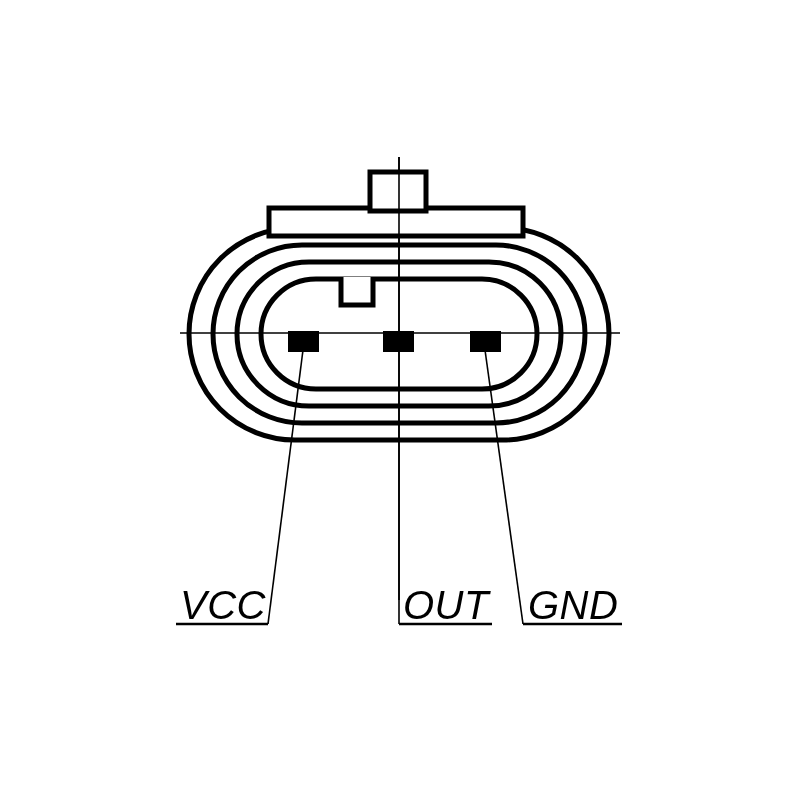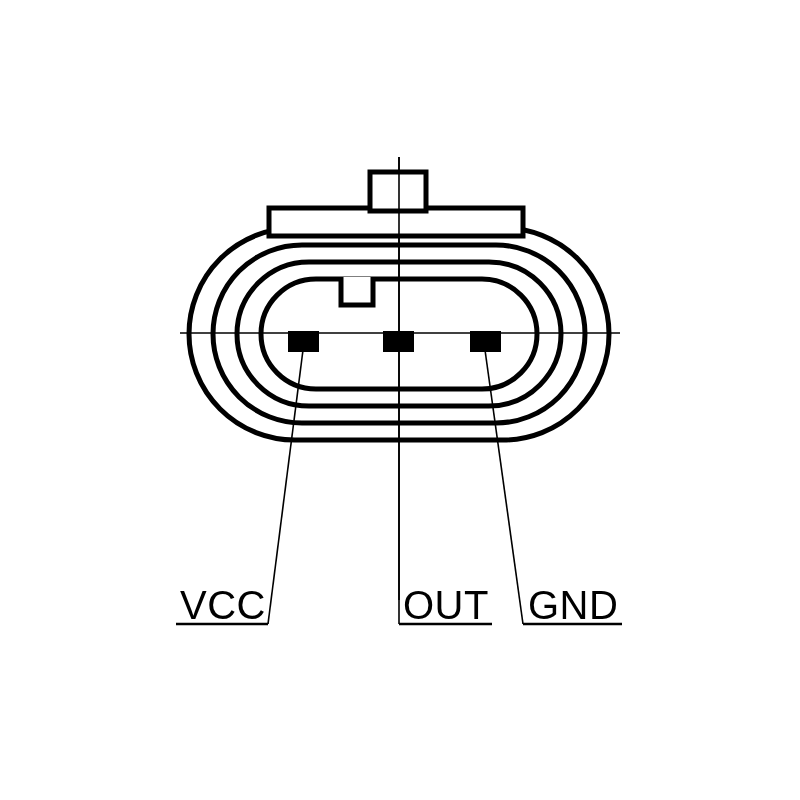--- a/index.html
+++ b/index.html
@@ -10,20 +10,21 @@
   }
   body {
     font-family: "Liberation Sans", sans-serif;
   }
   #stage {
     position: relative;
     width: 800px;
     height: 684px;
     background: #ffffff;
     overflow: hidden;
+    font-style: italic;
   }
   #diagram {
     position: absolute;
     left: 0;
     top: 0;
     width: 800px;
     height: 800px;
     display: block;
   }
   .pin-label-text {

